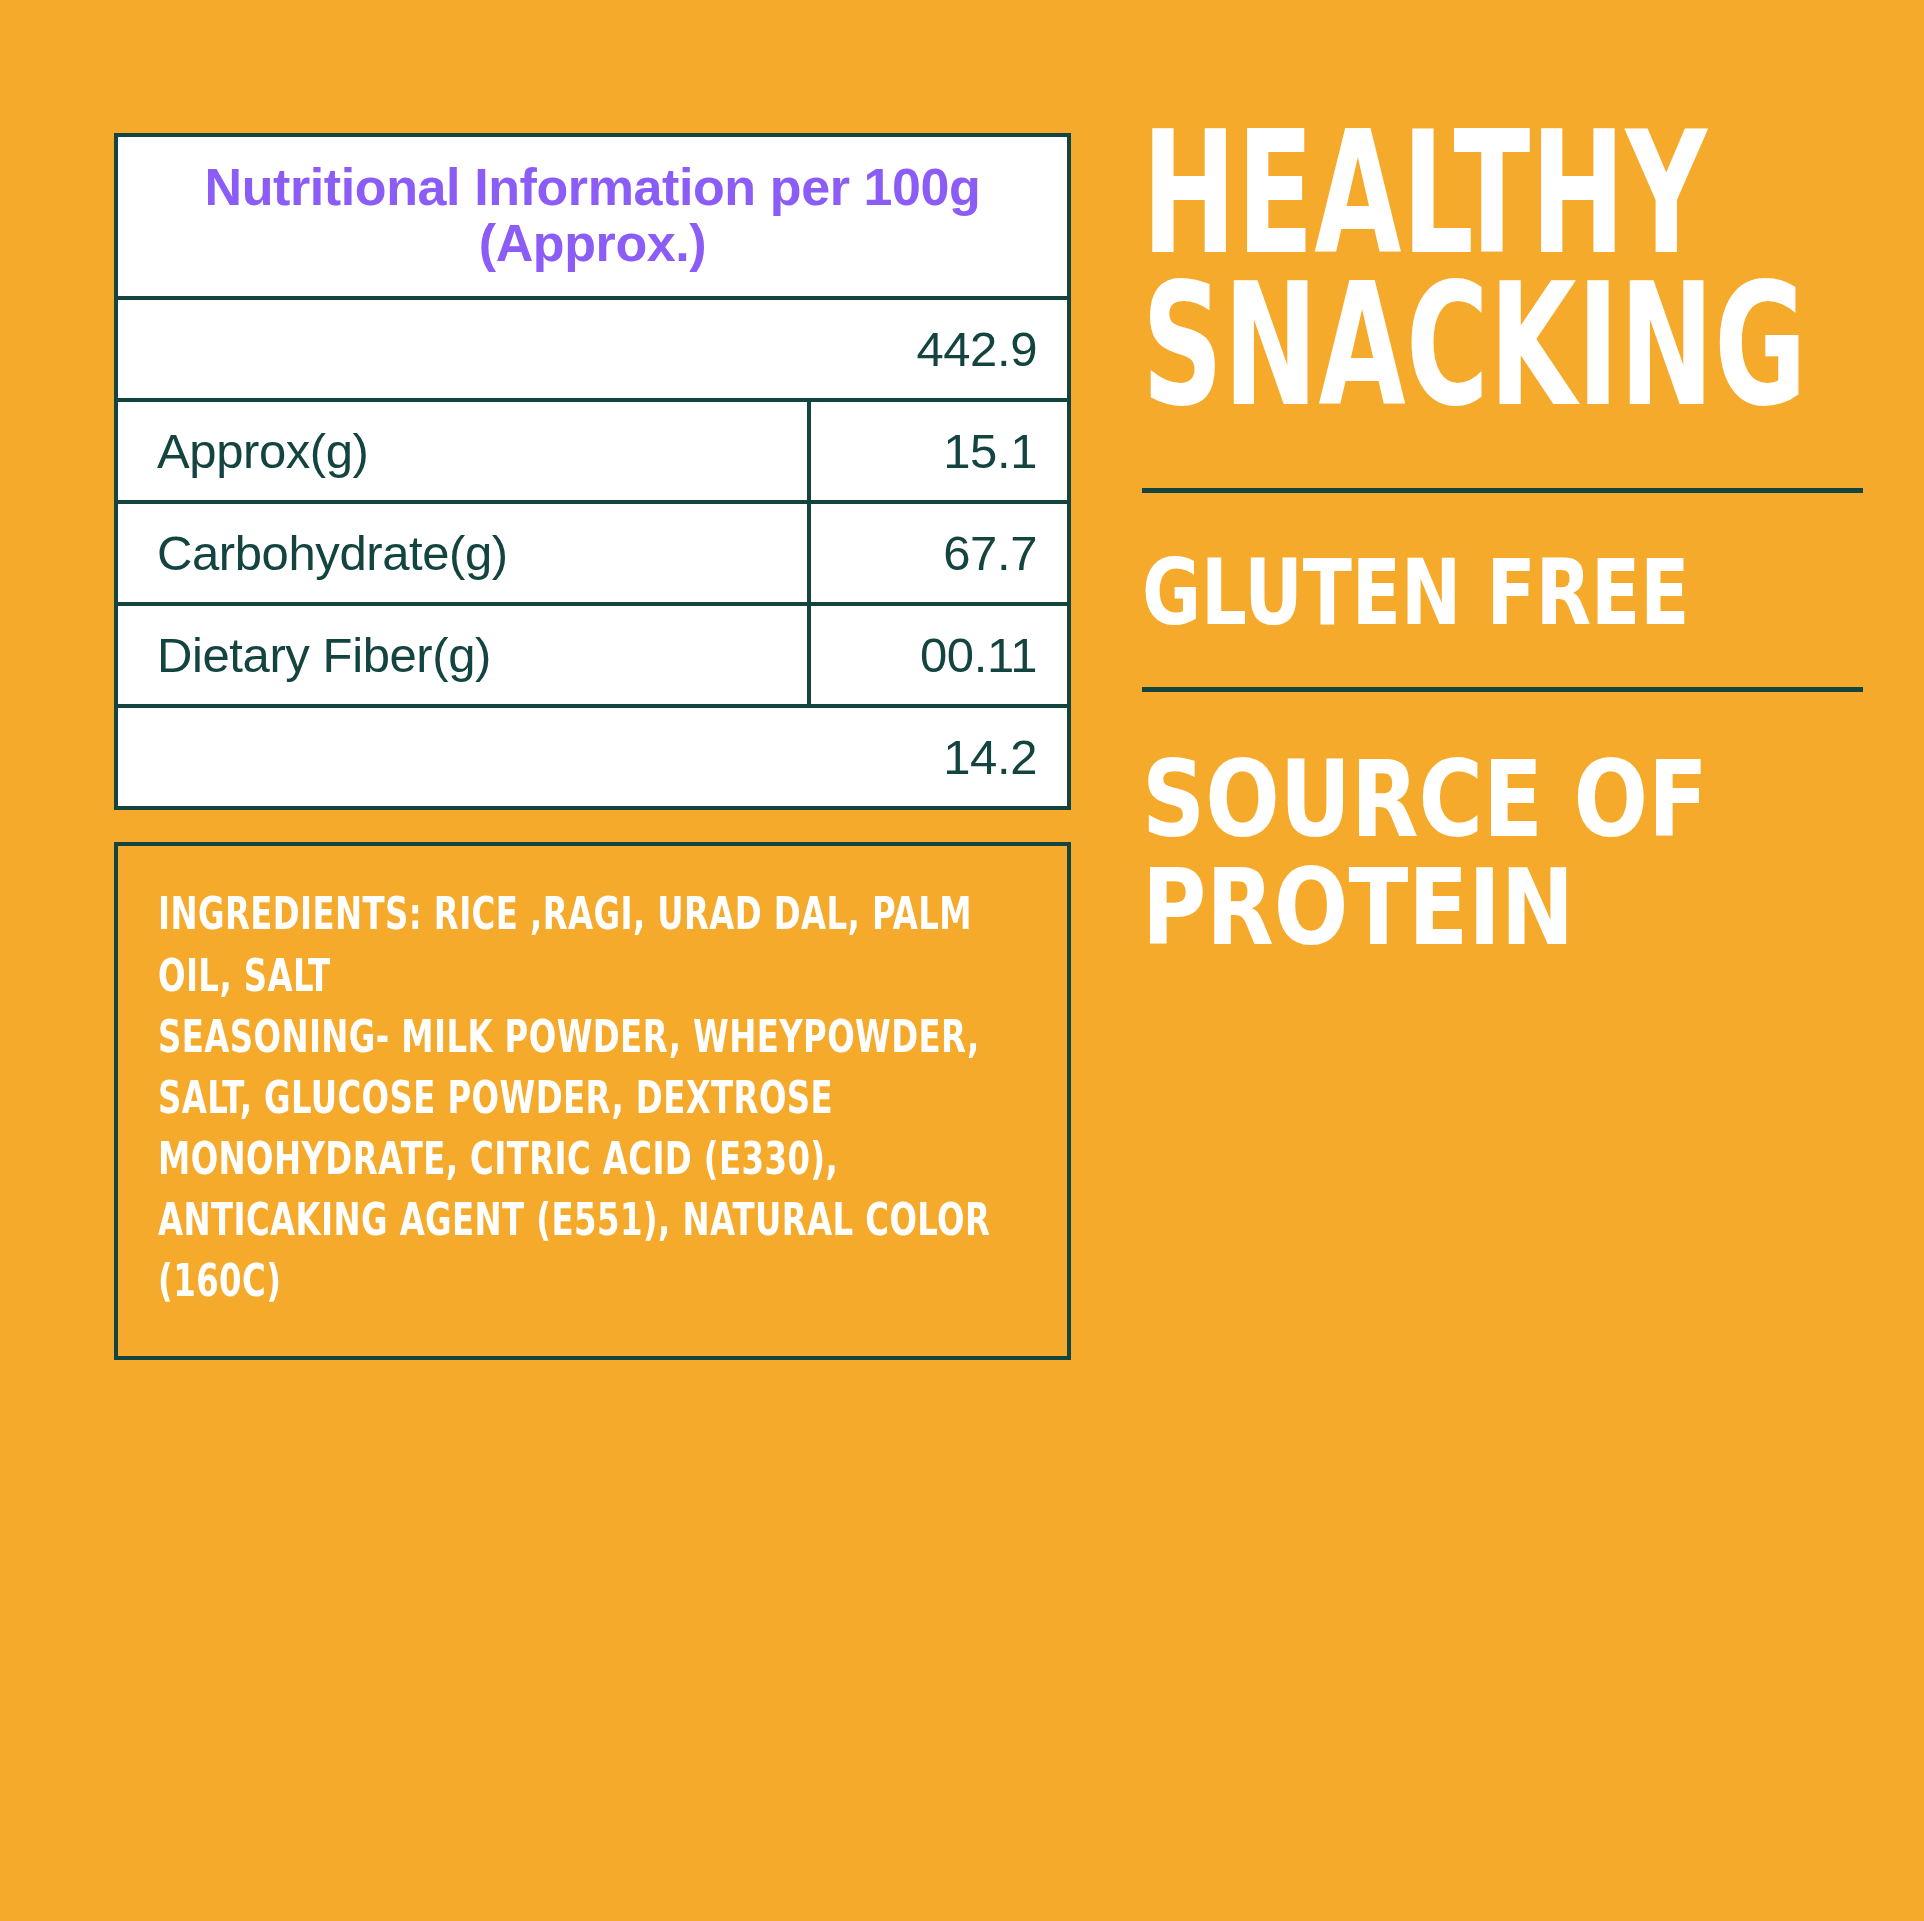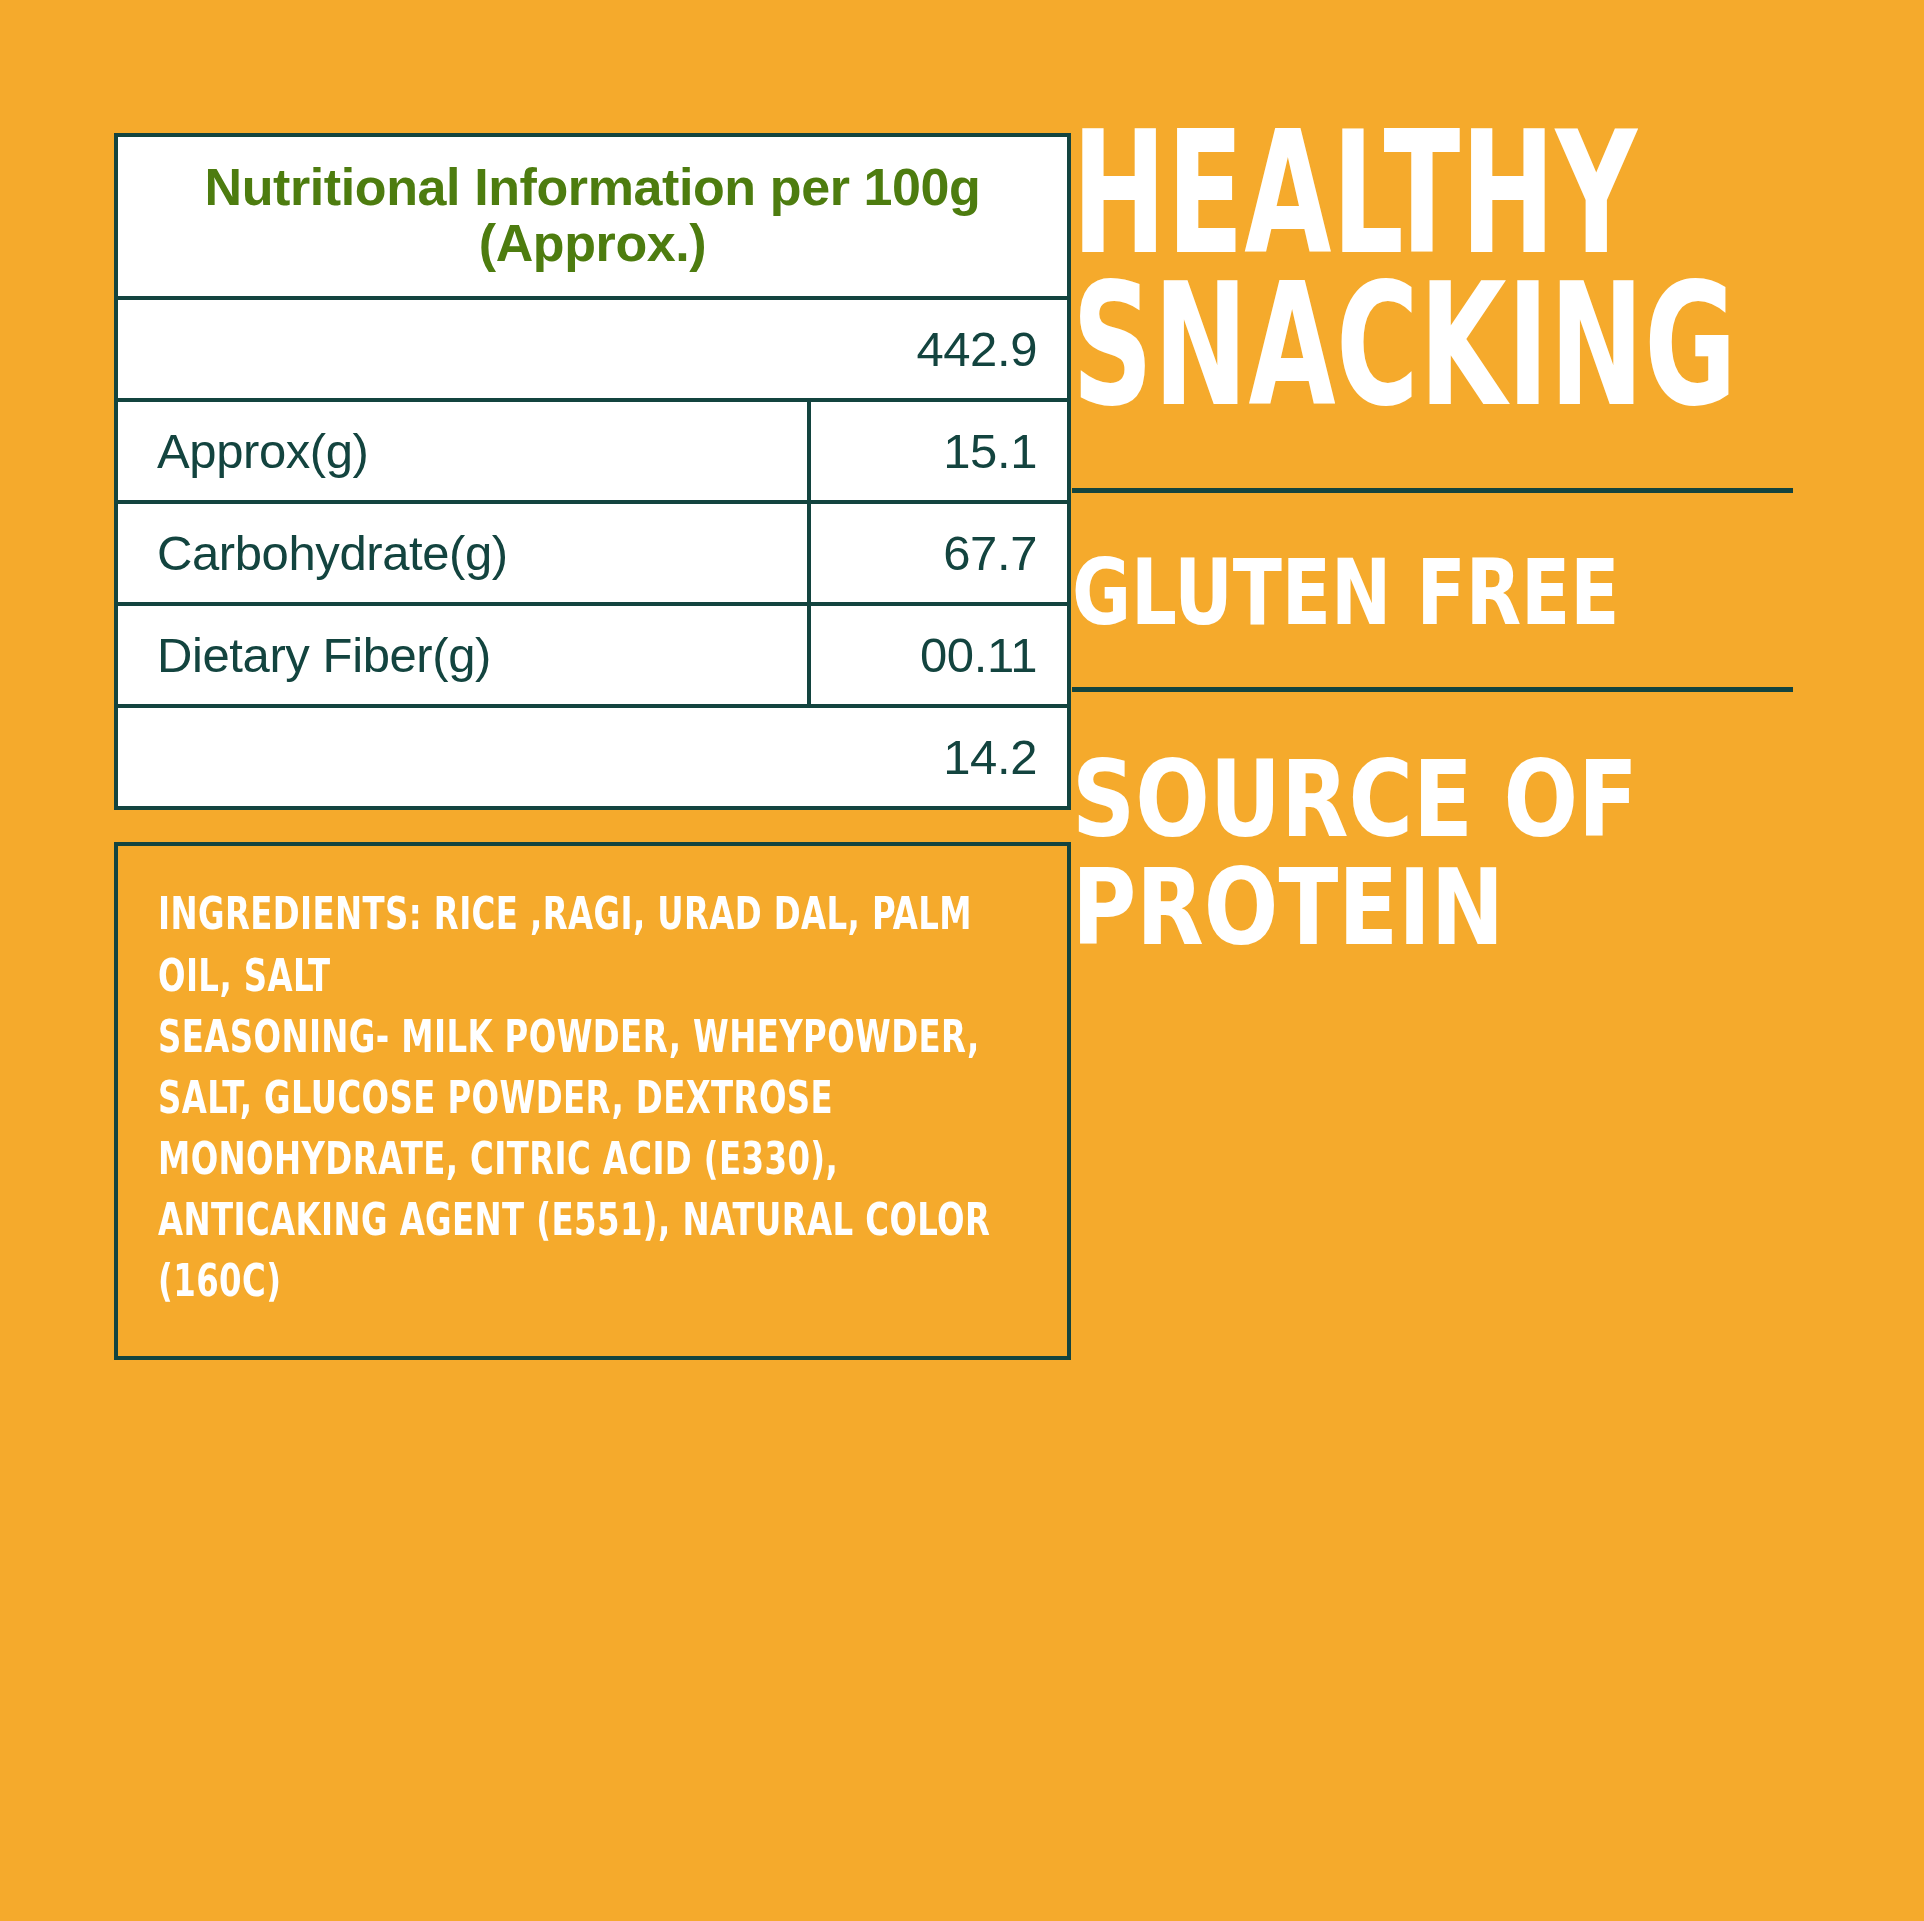--- a/index.html
+++ b/index.html
@@ -32,21 +32,21 @@
   
   .nutri-table {
     border: 4.2px solid #13443f;
     background: #ffffff;
     width: 957px;
     box-sizing: border-box;
   }
   .nutri-title {
     padding: 22px 30px 25px 30px;
     border-bottom: 4.2px solid #13443f;
-    color: #4d7c0f;
+    color: #8b5cf6;
     font-size: 52px;
     font-weight: bold;
     line-height: 1.08;
     text-align: center;
     letter-spacing: -0.4px;
   }
   .nutri-row {
     display: flex;
     border-bottom: 4.2px solid #13443f;
     min-height: 98px;
@@ -95,21 +95,21 @@
     font-family: "DejaVu Sans Condensed", "Liberation Sans Narrow", "Liberation Sans", sans-serif;
     transform: scaleX(0.80);
     transform-origin: left top;
     width: 125%;
     white-space: pre-line;
   }
 
   
   .right-col {
     position: absolute;
-    left: 1072px;
+    left: 1142px;
     top: 118px;
     width: 725px;
   }
   .claim-big {
     color: #ffffff;
     font-weight: bold;
     font-size: 169px;
     line-height: 0.90;
     letter-spacing: 0.8px;
     font-family: "DejaVu Sans Condensed", "Liberation Sans Narrow", "Liberation Sans", sans-serif;

